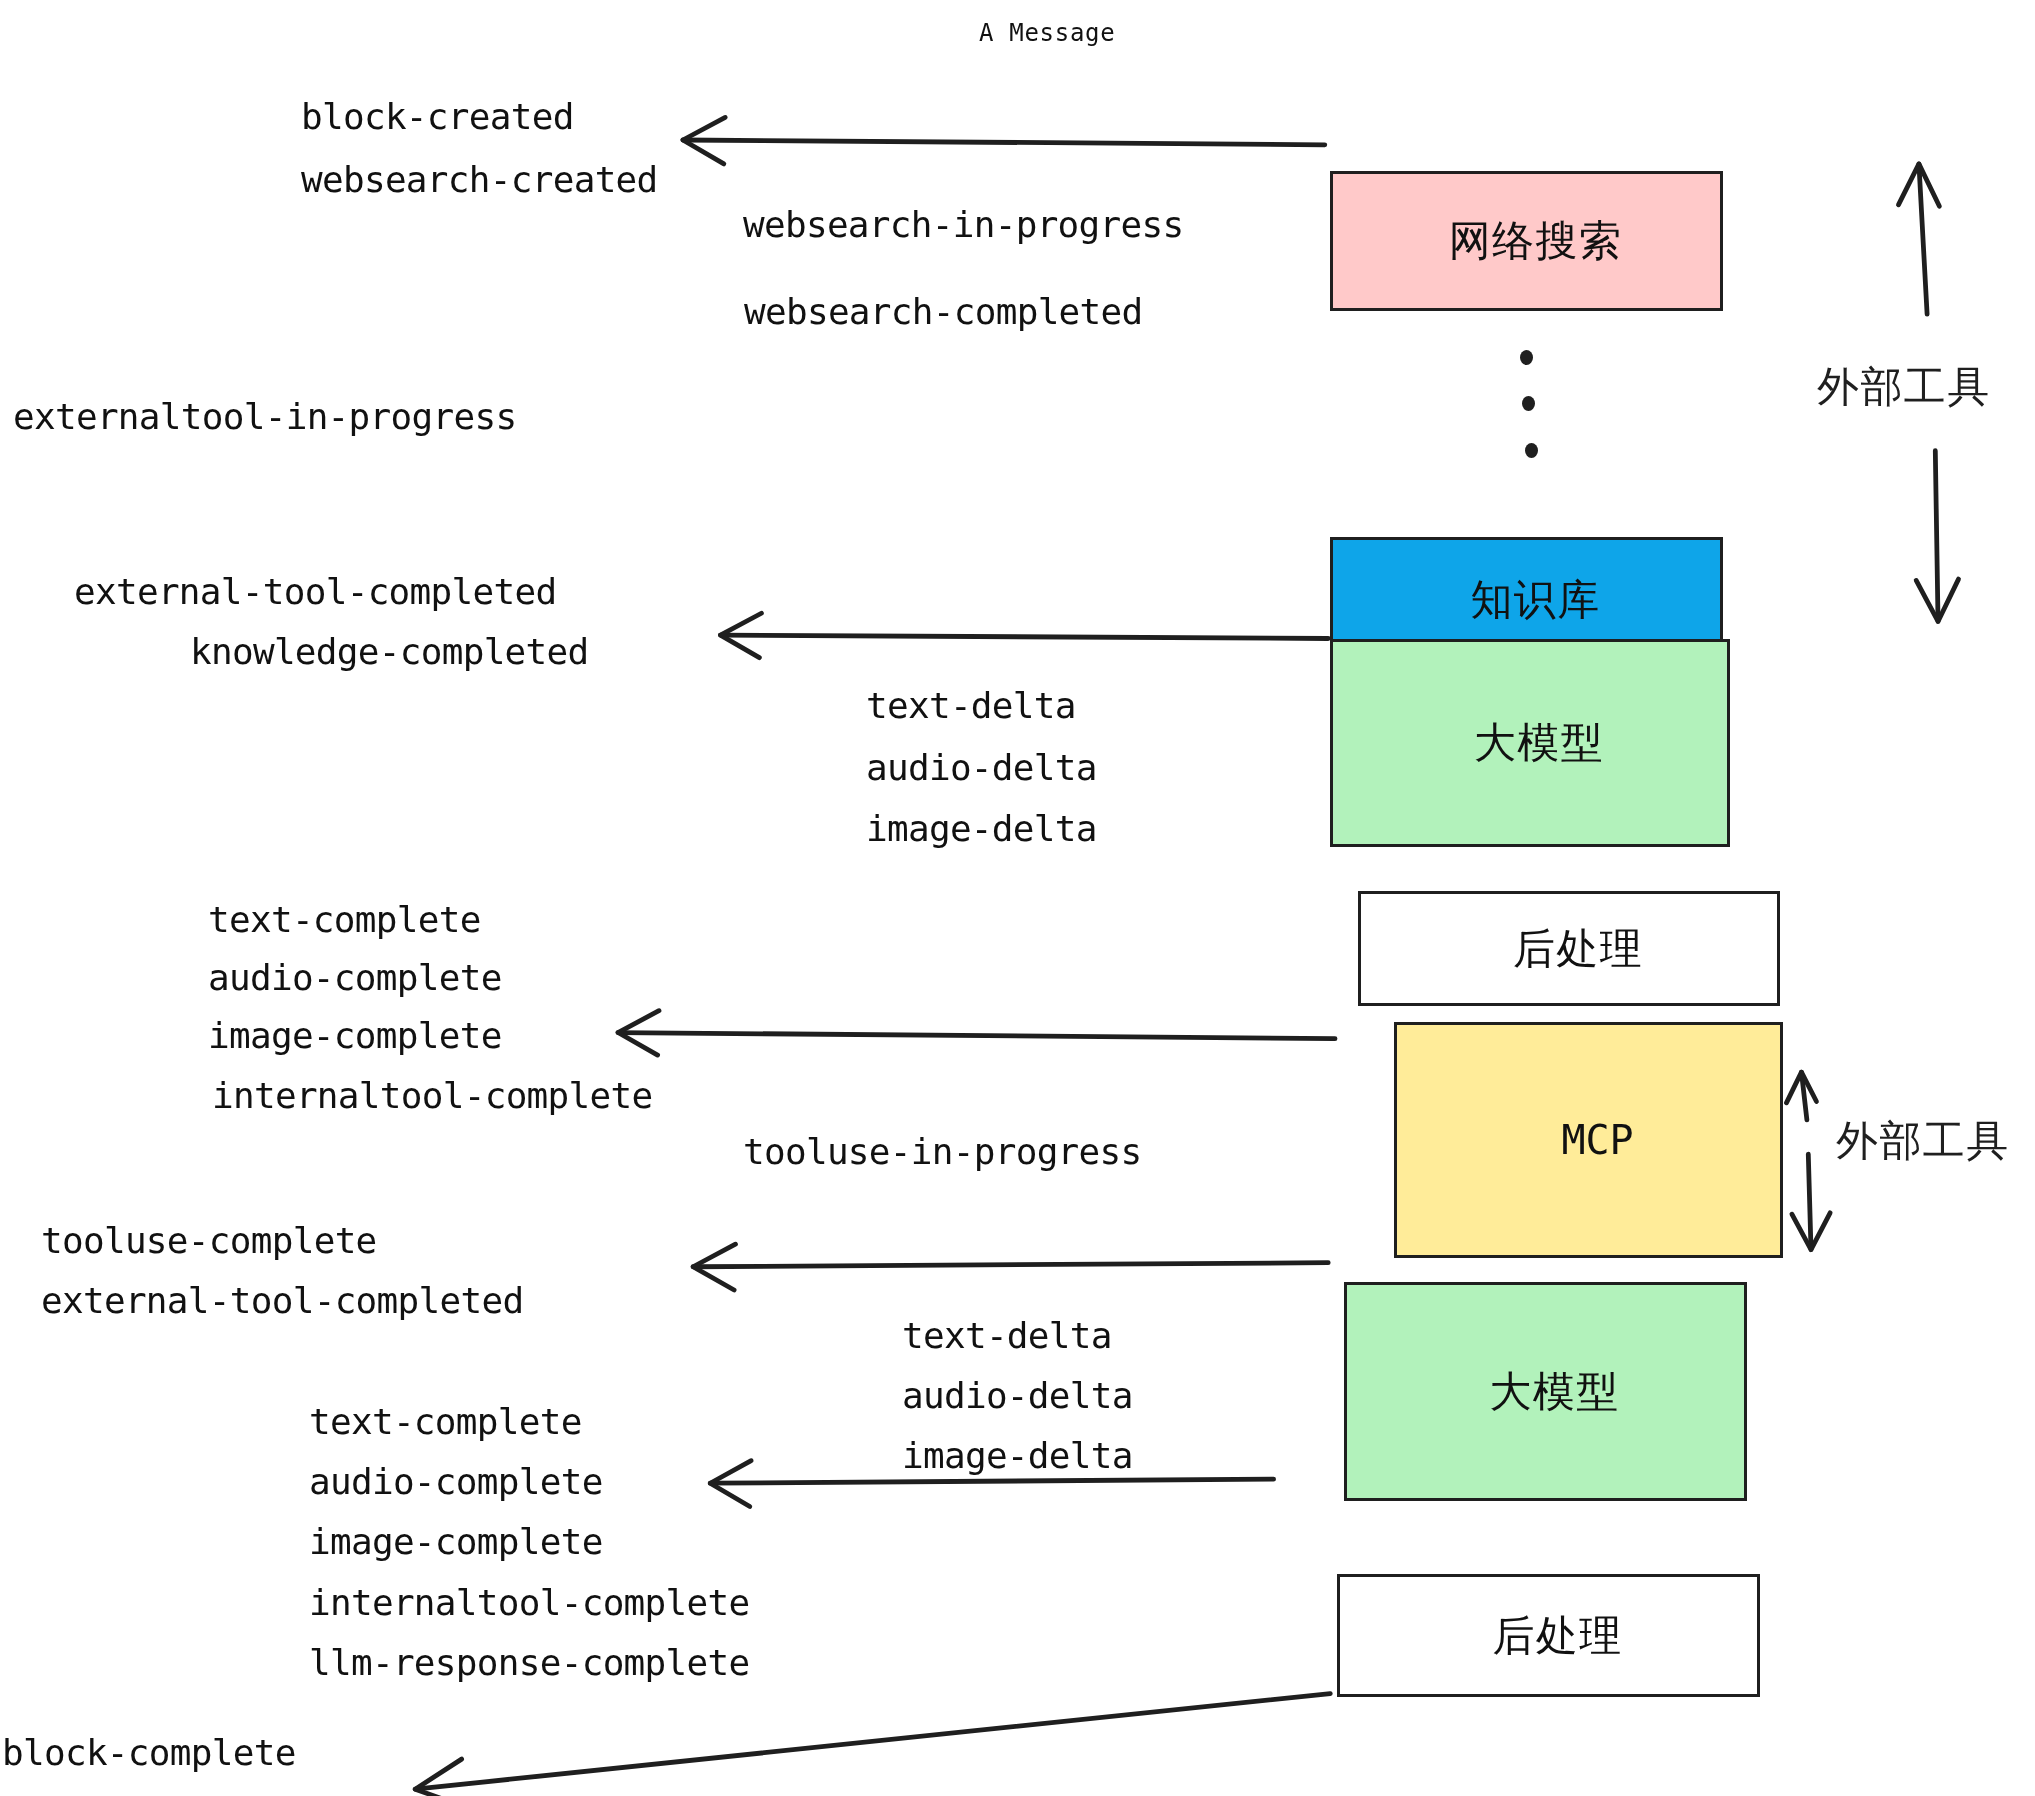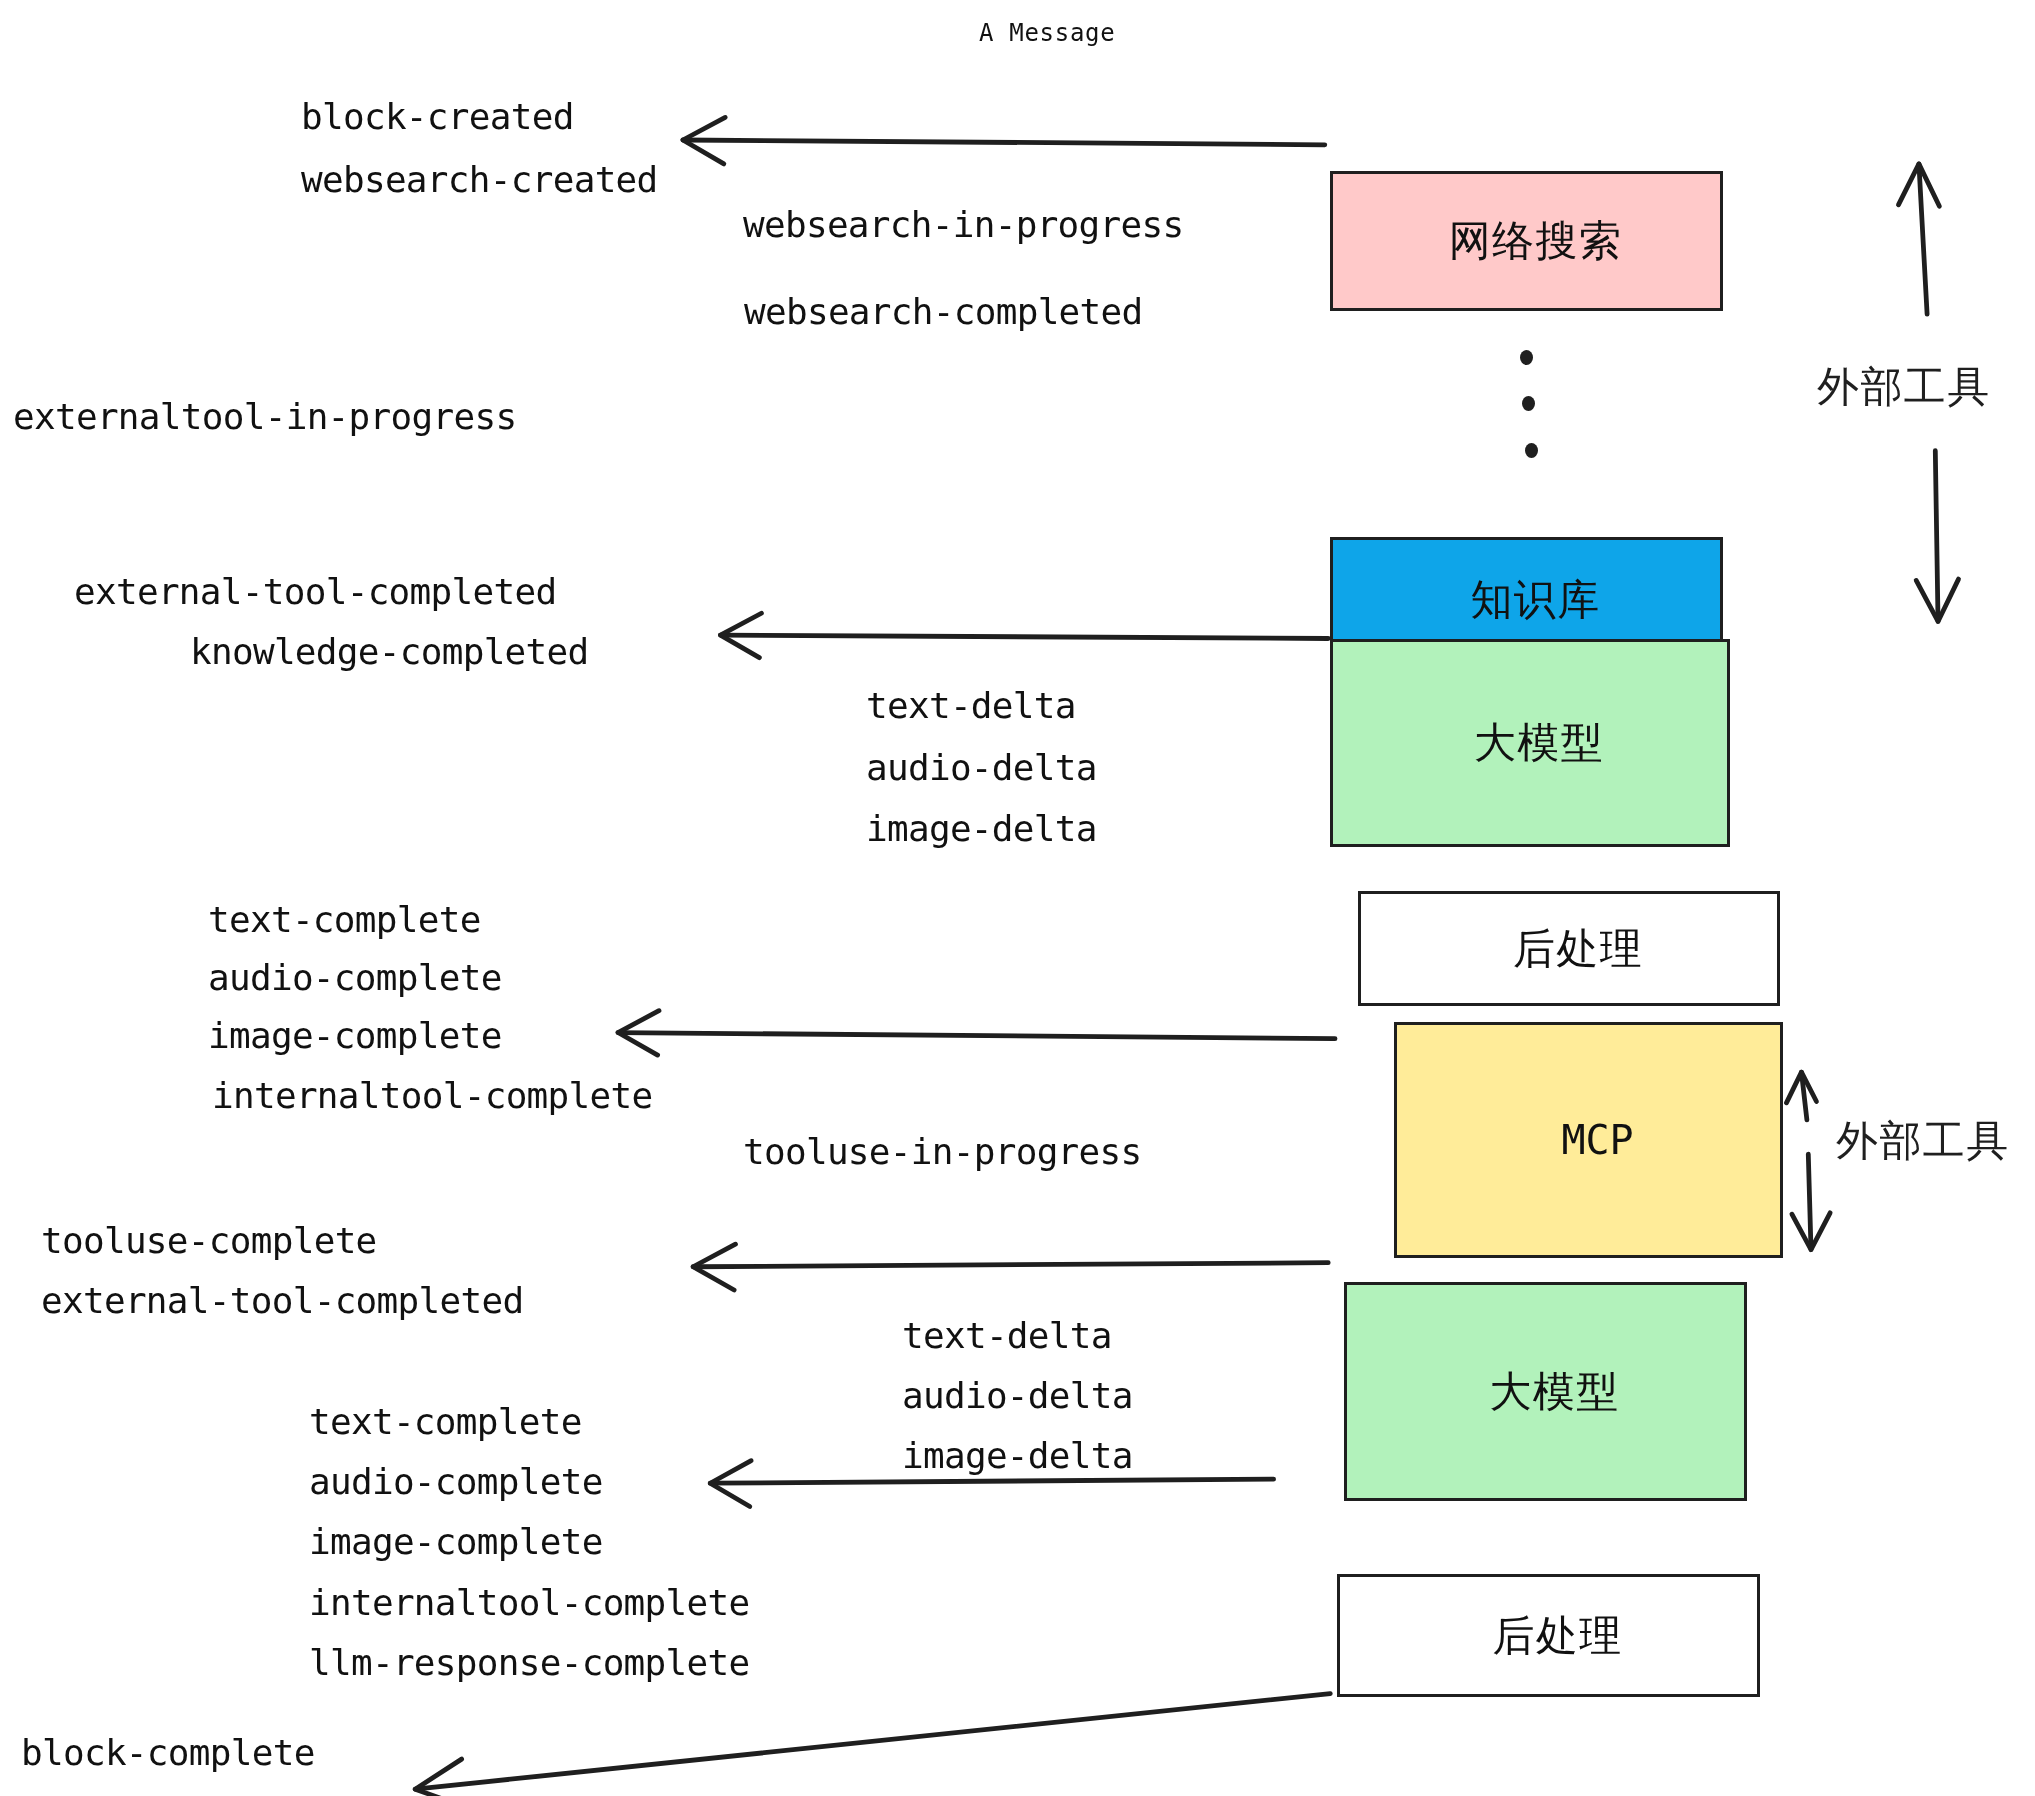--- a/index.html
+++ b/index.html
@@ -202,16 +202,16 @@
   <div class="evt" style="left:309px;  top:1404px;">text-complete</div>
 
   <div class="evt" style="left:309px;  top:1464px;">audio-complete</div>
 
   <div class="evt" style="left:309px;  top:1524px;">image-complete</div>
 
   <div class="evt" style="left:309px;  top:1585px;">internaltool-complete</div>
 
   <div class="evt" style="left:309px;  top:1645px;">llm-response-complete</div>
 
-  <div class="evt" style="left:21px;   top:1735px;">block-complete</div>
+  <div class="evt" style="left:2px;   top:1735px;">block-complete</div>
 
 </div>
 
 
 </body></html>

